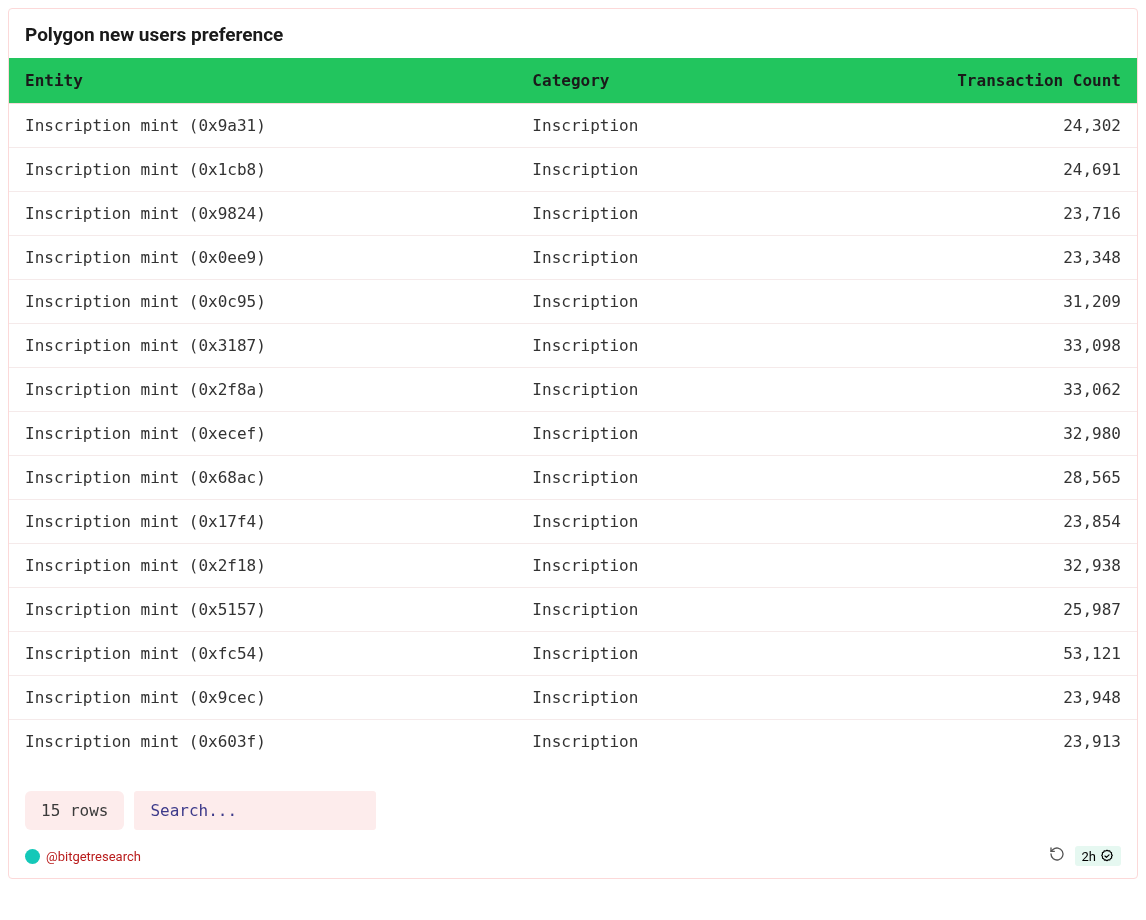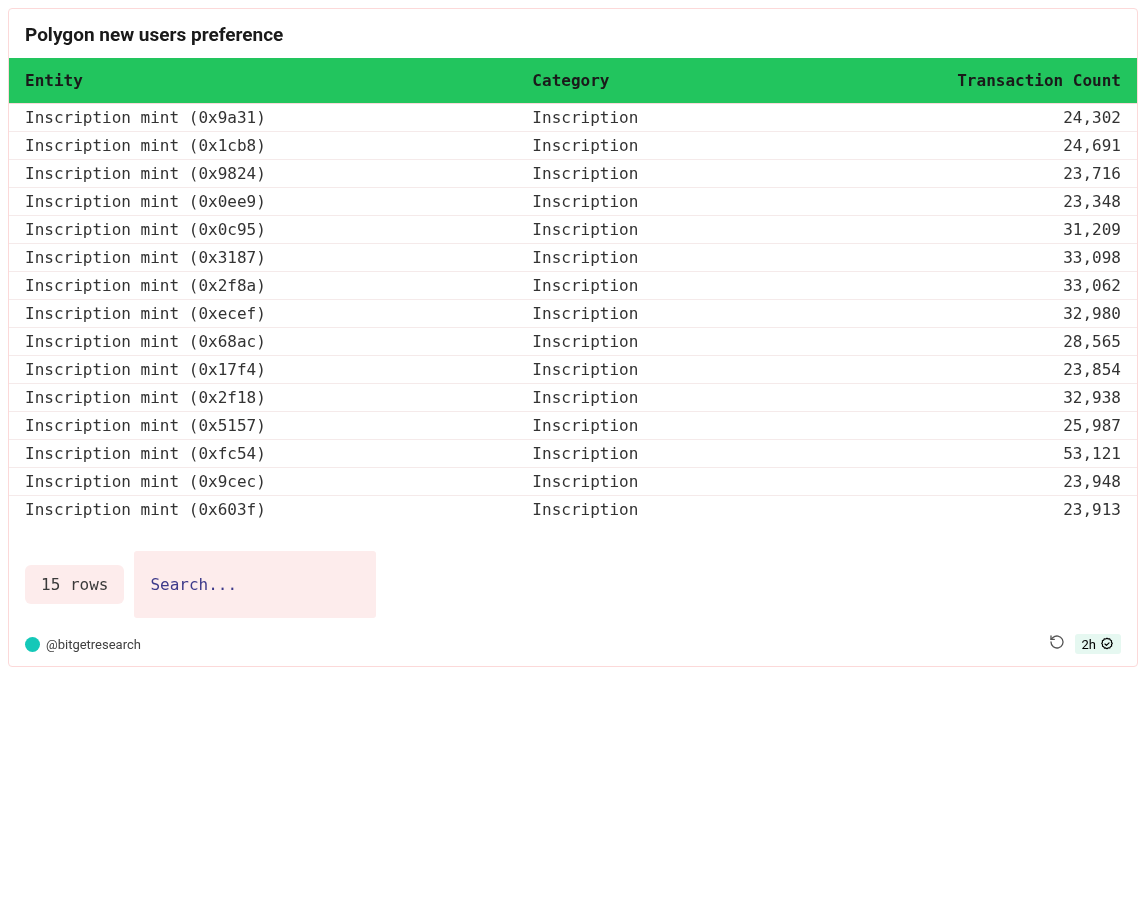--- a/index.html
+++ b/index.html
@@ -41,21 +41,21 @@
     thead th {
       background: #22c55e;
       text-align: left;
       font-weight: 700;
       padding: 13px 16px;
       color: #1a1a1a;
       border-bottom: 1px solid #f7dada;
     }
     thead th:last-child { text-align: right; }
     tbody td {
-      padding: 4px 16px;
+      padding: 12px 16px;
       border-bottom: 1px solid #f5eaea;
       color: #333;
       white-space: nowrap;
     }
     tbody td:last-child { text-align: right; }
     tbody tr:last-child td { border-bottom: none; }
 
     .footer-controls {
       padding: 28px 16px 10px 16px;
       display: flex;
@@ -66,21 +66,21 @@
       background: #fdecec;
       border-radius: 6px;
       padding: 10px 16px;
       font-family: ui-monospace, "SFMono-Regular", Menlo, Consolas, monospace;
       font-size: 16px;
       color: #3a3a3a;
     }
     .search-pill {
       background: #fdecec;
       border-radius: 3px;
-      padding: 24px 16px;
+      padding: 10px 16px;
       min-width: 220px;
     }
     .search-pill input {
       background: transparent;
       border: none;
       outline: none;
       font-family: ui-monospace, "SFMono-Regular", Menlo, Consolas, monospace;
       font-size: 16px;
       color: #3d3a8a;
       width: 100%;
@@ -91,21 +91,21 @@
       display: flex;
       justify-content: space-between;
       align-items: center;
       padding: 6px 16px 12px 16px;
     }
     .author {
       display: flex;
       align-items: center;
       gap: 6px;
       font-size: 13px;
-      color: #404040;
+      color: #b91c1c;
     }
     .author-avatar {
       width: 15px;
       height: 15px;
       border-radius: 50%;
       background: #14c8b8;
       display: inline-block;
     }
     .right-status {
       display: flex;

